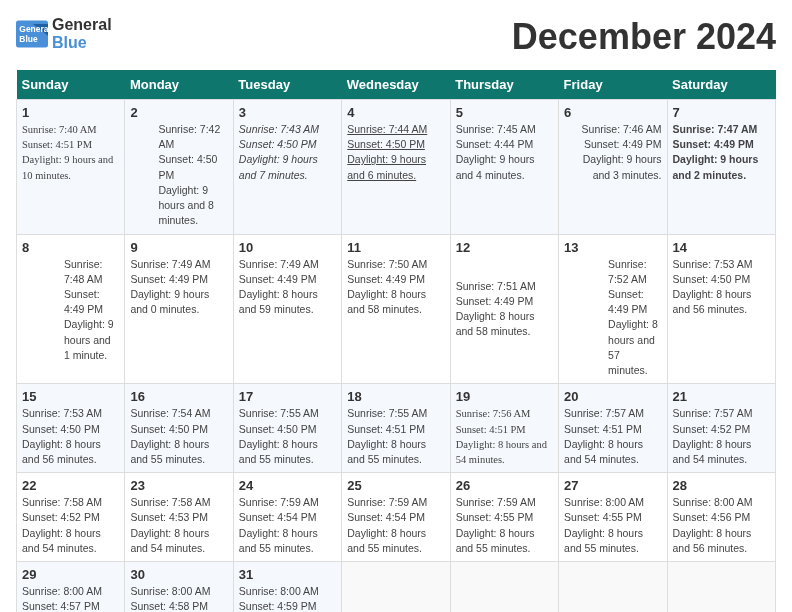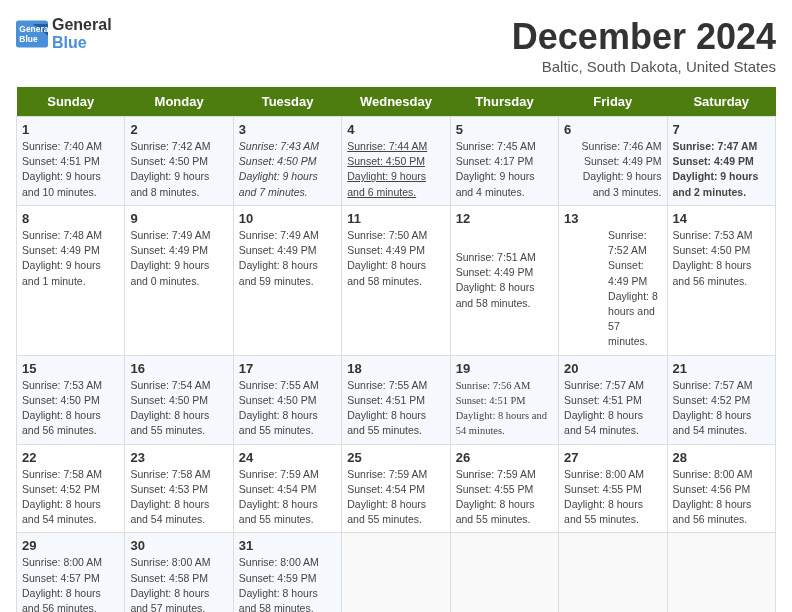--- a/index.html
+++ b/index.html
@@ -37,24 +37,24 @@
     .subtitle {
       font-size: 15px;
       color: #555;
     }
     table {
       width: 100%;
       border-collapse: collapse;
       font-size: 11px;
     }
     thead tr th {
-      background-color: #4d7c0f;
+      background-color: #0f766e;
       color: #fff;
       padding: 7px 5px;
-      text-align: center;
+      text-align: left;
       font-size: 13px;
       font-weight: bold;
     }
     tbody tr td {
       border: 1px solid #ddd;
       padding: 5px 5px;
       vertical-align: top;
       width: calc(100% / 7);
       background: #fff;
     }
@@ -91,85 +91,84 @@
       <text x="4" y="14" font-family="Arial" font-size="10" font-weight="bold" fill="white">General</text>
       <text x="4" y="26" font-family="Arial" font-size="10" font-weight="bold" fill="white">Blue</text>
     </svg>
     <div>
       <div style="font-size:16px;font-weight:bold;color:#333;">General</div>
       <div style="font-size:16px;font-weight:bold;color:#4a90d9;">Blue</div>
     </div>
   </div>
   <div class="title-block">
     <div class="main-title">December 2024</div>
-    <div class="subtitle">Baltic, South Dakota, United States</div>
   </div>
 </div>
 
 <table>
   <thead>
     <tr>
     <th>Sunday</th>
         <th>Monday</th>
         <th>Tuesday</th>
         <th>Wednesday</th>
         <th>Thursday</th>
         <th>Friday</th>
         <th>Saturday</th>
       </tr>
   </thead>
   <tbody id="calendar-body">
   <tr>
         <td>
           <span class="day-num">1</span>
-          <div class="day-info" style="white-space: pre-line;">Sunrise: 7:40 AM
+          <div class="day-info" style="white-space: pre-line; font-family: Liberation Serif, serif;">Sunrise: 7:40 AM
 Sunset: 4:51 PM
 Daylight: 9 hours and 10 minutes.</div>
         </td>
         <td>
           <span class="day-num">2</span>
-          <div class="day-info" style="white-space: pre-line;">Sunrise: 7:42 AM
+          <div class="day-info" style="white-space: pre-line; margin-left: 28px;">Sunrise: 7:42 AM
 Sunset: 4:50 PM
 Daylight: 9 hours and 8 minutes.</div>
         </td>
         <td>
           <span class="day-num">3</span>
           <div class="day-info" style="white-space: pre-line; font-style: italic;">Sunrise: 7:43 AM
 Sunset: 4:50 PM
 Daylight: 9 hours and 7 minutes.</div>
         </td>
         <td>
           <span class="day-num">4</span>
           <div class="day-info" style="white-space: pre-line; text-decoration: underline;">Sunrise: 7:44 AM
 Sunset: 4:50 PM
 Daylight: 9 hours and 6 minutes.</div>
         </td>
         <td>
           <span class="day-num">5</span>
           <div class="day-info" style="white-space: pre-line;">Sunrise: 7:45 AM
-Sunset: 4:17 PM
+Sunset: 4:44 PM
 Daylight: 9 hours and 4 minutes.</div>
         </td>
         <td>
           <span class="day-num">6</span>
           <div class="day-info" style="white-space: pre-line; text-align: right;">Sunrise: 7:46 AM
 Sunset: 4:49 PM
 Daylight: 9 hours and 3 minutes.</div>
         </td>
         <td>
           <span class="day-num">7</span>
           <div class="day-info" style="white-space: pre-line; font-weight: bold;">Sunrise: 7:47 AM
 Sunset: 4:49 PM
 Daylight: 9 hours and 2 minutes.</div>
         </td>
       </tr>
       <tr>
         <td>
           <span class="day-num">8</span>
-          <div class="day-info" style="white-space: pre-line;">Sunrise: 7:48 AM
+          <div class="day-info" style="white-space: pre-line; margin-left: 42px;">Sunrise: 7:48 AM
 Sunset: 4:49 PM
 Daylight: 9 hours and 1 minute.</div>
         </td>
         <td>
           <span class="day-num">9</span>
           <div class="day-info" style="white-space: pre-line;">Sunrise: 7:49 AM
 Sunset: 4:49 PM
 Daylight: 9 hours and 0 minutes.</div>
         </td>
         <td>

